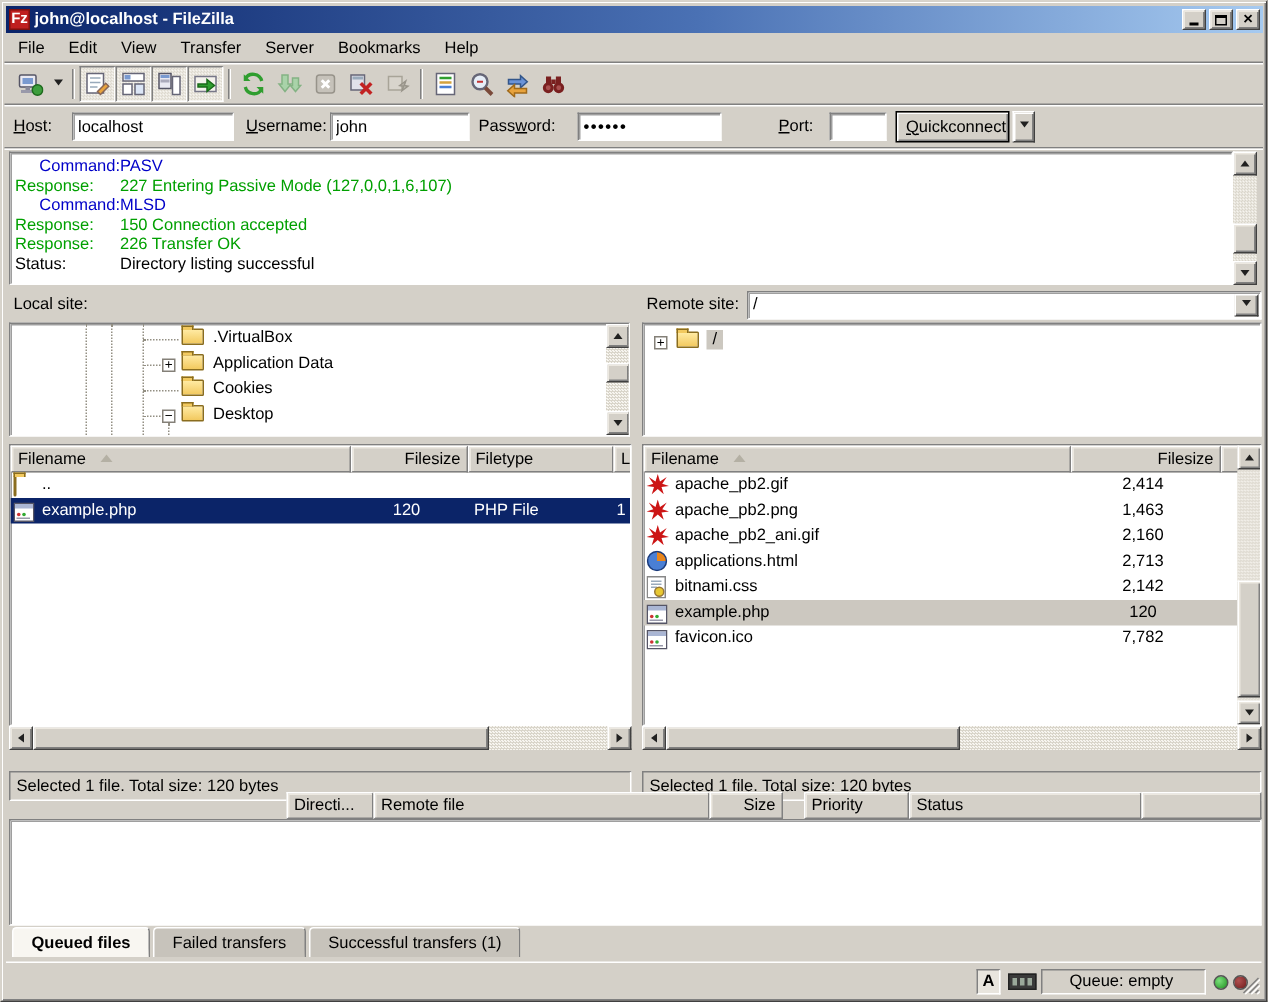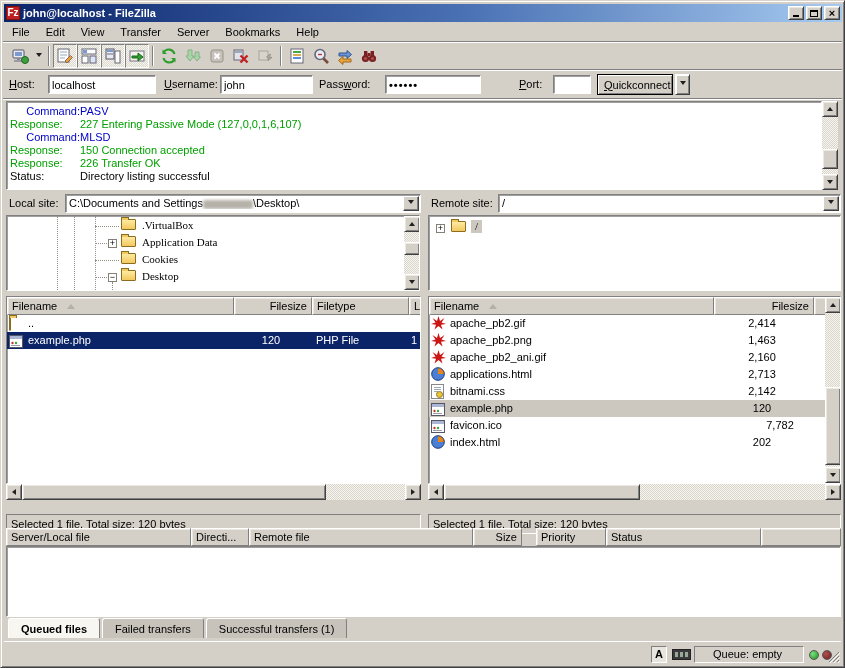--- a/index.html
+++ b/index.html
@@ -57,21 +57,21 @@
   .combo{position:absolute;height:19px;background:#fff;border:1px solid;border-color:#808080 #fff #fff #808080;box-shadow:inset 1px 1px 0 rgba(64,64,64,.5);}
   .combo-text{position:absolute;left:3px;top:2px;white-space:nowrap;overflow:hidden;right:18px;}
   .combo-arrow{position:absolute;right:1px;top:1px;width:16px;height:15px;background:#d4d0c8;border:1px solid;border-color:#fff #404040 #404040 #fff;box-shadow:inset -1px -1px 0 #808080;display:flex;align-items:center;justify-content:center;}
   
   .tree{position:absolute;top:214px;height:76px;background:#fff;border:1px solid;border-color:#808080 #fff #fff #808080;box-shadow:inset 1px 1px 0 rgba(64,64,64,.5);overflow:hidden;}
   .vline{position:absolute;top:0;bottom:0;width:1px;border-left:1px dotted #938f83;}
   .hstub{position:absolute;height:1px;border-top:1px dotted #938f83;}
   .exp{position:absolute;width:9px;height:9px;background:#fff;border:1px solid #848078;font-size:9px;line-height:7px;text-align:center;}
   .folder{position:relative;width:15px;height:11px;background:linear-gradient(#ffeaa2,#f2c95f);border:1px solid #8a6d1f;border-radius:1px;}
   .folder::before{content:"";position:absolute;top:-3px;left:-1px;width:6px;height:2px;background:#f2c95f;border:1px solid #8a6d1f;border-bottom:none;}
-  .tree-label{position:absolute;white-space:nowrap;line-height:13px;font-family:Liberation Serif, serif;}
+  .tree-label{position:absolute;white-space:nowrap;line-height:13px;}
   
   .list{position:absolute;top:295px;height:188px;background:#fff;border:1px solid;border-color:#808080 #fff #fff #808080;box-shadow:inset 1px 1px 0 rgba(64,64,64,.5);overflow:hidden;}
   .hdrcell{position:absolute;top:0;height:18px;background:#d4d0c8;border:1px solid;border-color:#fff #808080 #808080 #fff;box-shadow:inset 1px 1px 0 #ece8e0;line-height:16px;padding:0 4px;white-space:nowrap;overflow:hidden;}
   .hdr-right{text-align:right;}
   .sortarrow{display:inline-block;width:0;height:0;border:4px solid transparent;border-bottom:5px solid #b4b0a4;margin-left:10px;margin-bottom:1px;}
   .frow{position:absolute;height:17px;line-height:17px;white-space:nowrap;}
   .ficon{position:absolute;left:2px;top:1px;width:16px;height:15px;}
   .fname{position:absolute;left:21px;}
   .sel-active{background:#0b2468;color:#fff;}
   .sel-inactive{background:#ccc8c0;}
@@ -262,26 +262,20 @@
     <div class="sb-btn" style="top:0">
         <span class="t-up"></span>
       </div>
     <div class="sb-thumb" style="top:48px;left:0;width:16px;height:20px"></div>
     <div class="sb-btn" style="top:73px">
         <span class="t-down"></span>
       </div>
   </div>
 
   <span class="abs" style="left:8px;top:196px">Local site:</span>
-  <div class="combo" style="left:64px;top:193px;width:356px">
-    <span class="combo-text"><span>C:\Documents and Settings</span><span style="display:inline-block;width:50px;height:9px;background:#b6b2aa;border-radius:2px;filter:blur(1.5px);vertical-align:middle"></span><span>\Desktop\</span></span>
-    <span class="combo-arrow">
-        <span class="t-down" style="margin:0"></span>
-      </span>
-  </div>
   <span class="abs" style="left:430px;top:196px">Remote site:</span>
   <div class="combo" style="left:497px;top:193px;width:343px">
     <span class="combo-text">/</span>
     <span class="combo-arrow">
         <span class="t-down" style="margin:0"></span>
       </span>
   </div>
 
   <div class="tree" style="left:5px;width:414px">
     <div class="vline" style="left:50px"></div>
@@ -410,30 +404,21 @@
     </div>
     <div class="frow" style="top:120px;left:0;width:396px">
       <span class="ficon"><svg width="14" height="13" style="margin-top:2px">
             <rect x="0.5" y="0.5" width="13" height="12" fill="#fff" stroke="#556"></rect>
             <rect x="1" y="1" width="12" height="3" fill="#aab6d4"></rect>
             <circle cx="3.5" cy="8" r="1.2" fill="#cc3333"></circle>
             <circle cx="7" cy="8" r="1.2" fill="#33aa33"></circle>
             <rect x="2" y="10" width="9" height="1" fill="#99a"></rect>
           </svg></span>
       <span class="fname">favicon.ico</span>
-      <span class="cell-r" style="left:303px;width:96px">7,782</span>
-    </div>
-    <div class="frow" style="top:137px;left:0;width:396px">
-      <span class="ficon"><svg width="14" height="14">
-            <circle cx="7" cy="7" r="6.3" fill="#4a7fd4"></circle>
-            <path d="M7 .7 a6.3 6.3 0 0 1 6.3 6.3 L7 7 Z" fill="#e8851a"></path>
-            <circle cx="7" cy="7" r="6.3" fill="none" stroke="#1a3a7a"></circle>
-          </svg></span>
-      <span class="fname">index.html</span>
-      <span class="cell-r" style="left:285px;width:96px">202</span>
+      <span class="cell-r" style="left:285px;width:96px">7,782</span>
     </div>
 
     <div class="abs sb-track" style="left:396px;top:0;width:16px;height:186px">
       <div class="sb-btn" style="top:0">
           <span class="t-up"></span>
         </div>
       <div class="sb-thumb" style="top:90px;left:0;width:16px;height:78px"></div>
       <div class="sb-btn" style="top:170px">
           <span class="t-down"></span>
         </div>
@@ -444,21 +429,20 @@
         <span class="t-left"></span>
       </div>
     <div class="sb-thumb" style="left:16px;top:0;width:196px;height:16px"></div>
     <div class="sb-btn" style="right:0;top:0">
         <span class="t-right"></span>
       </div>
   </div>
   <div class="pstatus" style="left:427px;width:413px">Selected 1 file. Total size: 120 bytes</div>
 
   <div class="qhdr">
-    <div class="hdrcell" style="left:0;width:185px">Server/Local file</div>
     <div class="hdrcell" style="left:185px;width:58px">Directi...</div>
     <div class="hdrcell" style="left:243px;width:224px">Remote file</div>
     <div class="hdrcell hdr-right" style="left:467px;width:49px">Size</div>
     <div class="hdrcell" style="left:530px;width:70px">Priority</div>
     <div class="hdrcell" style="left:600px;width:155px">Status</div>
     <div class="hdrcell" style="left:755px;width:80px"></div>
   </div>
   <div class="qbody"></div>
 
   <div class="tabs">

